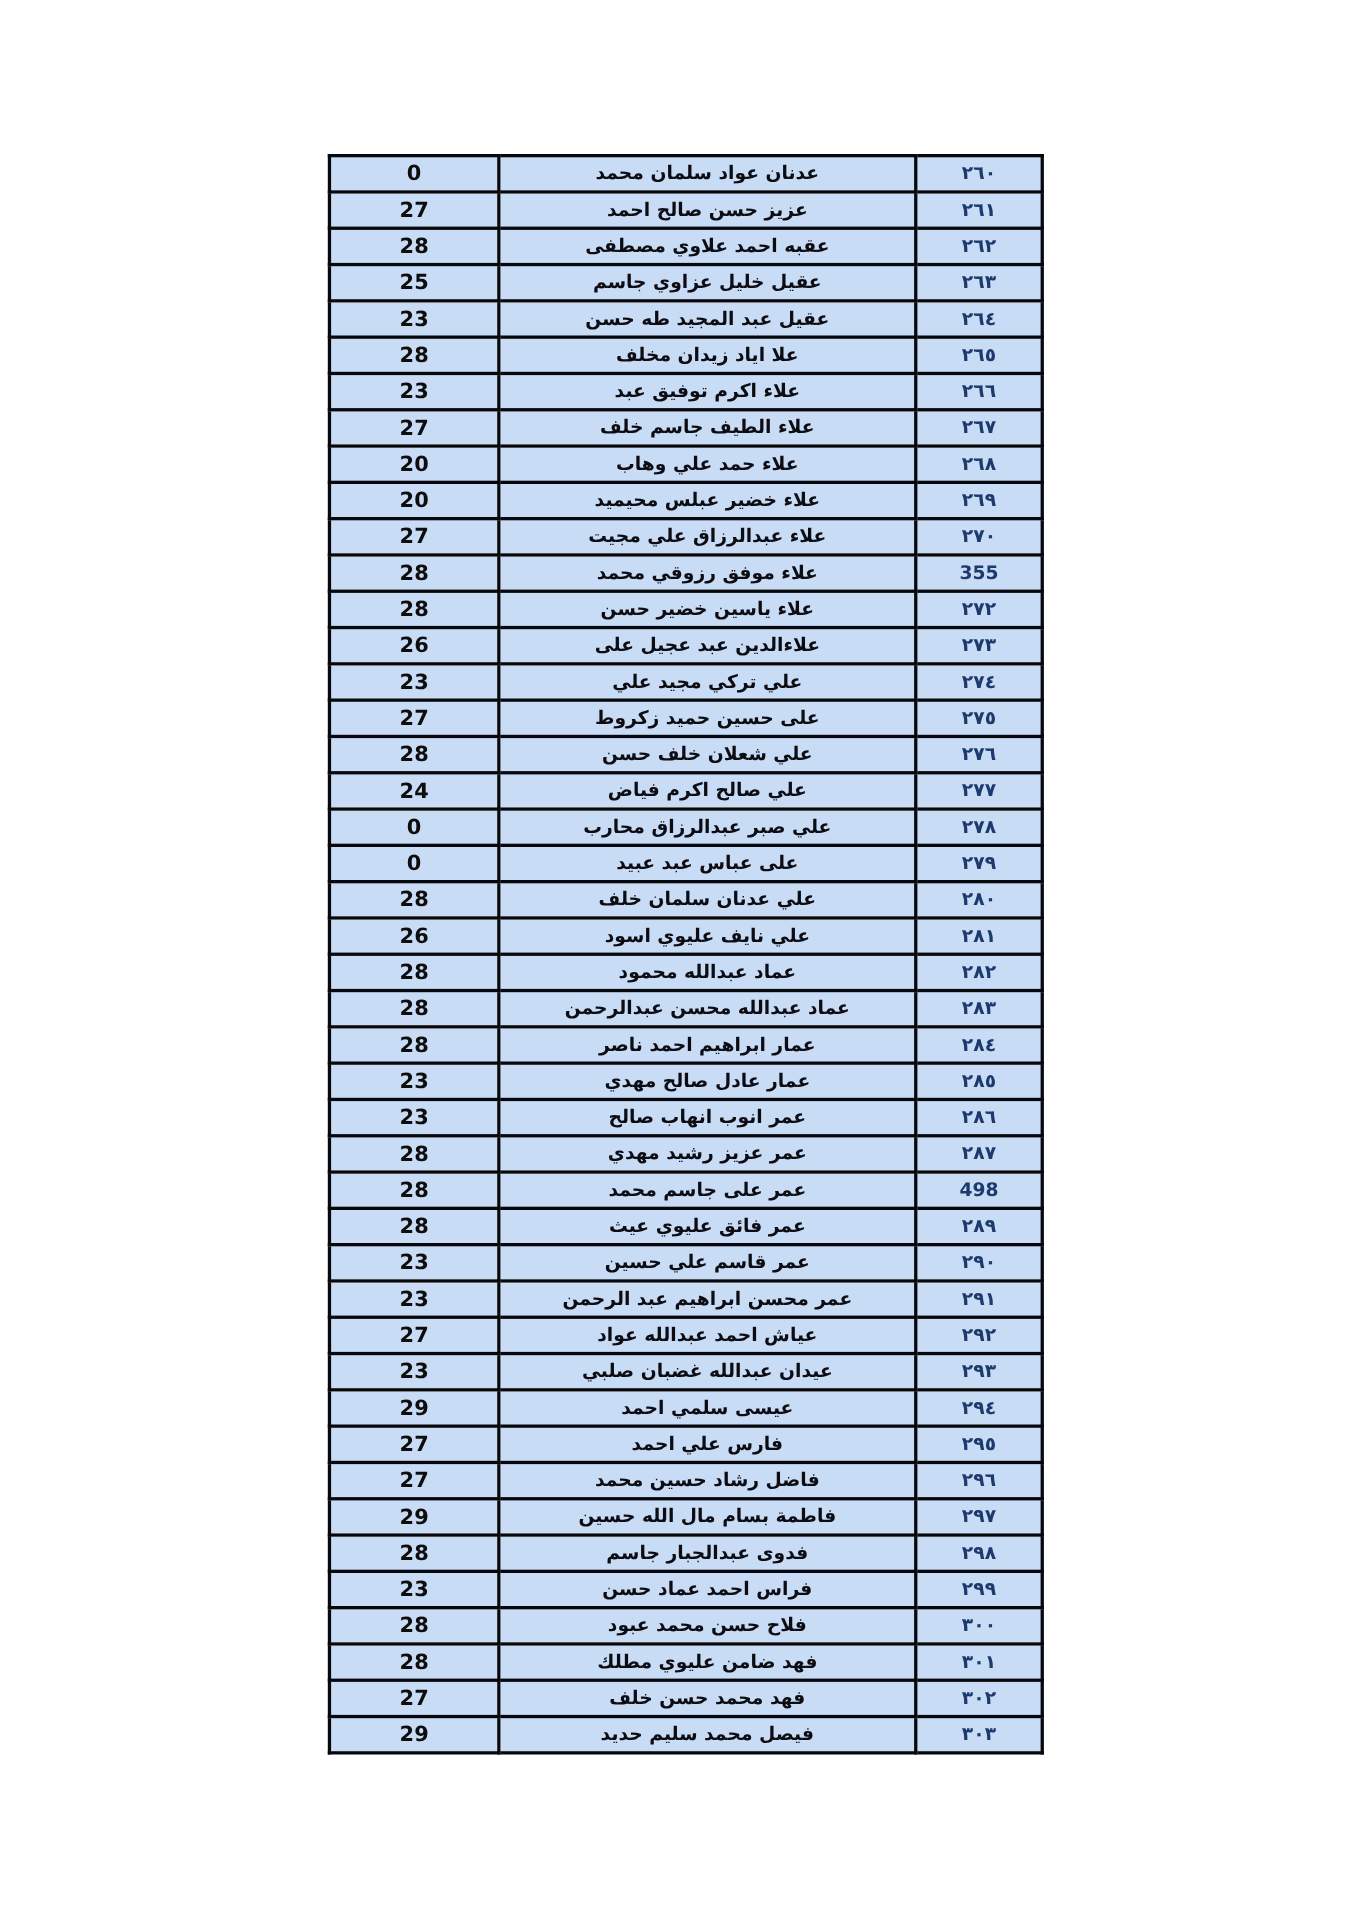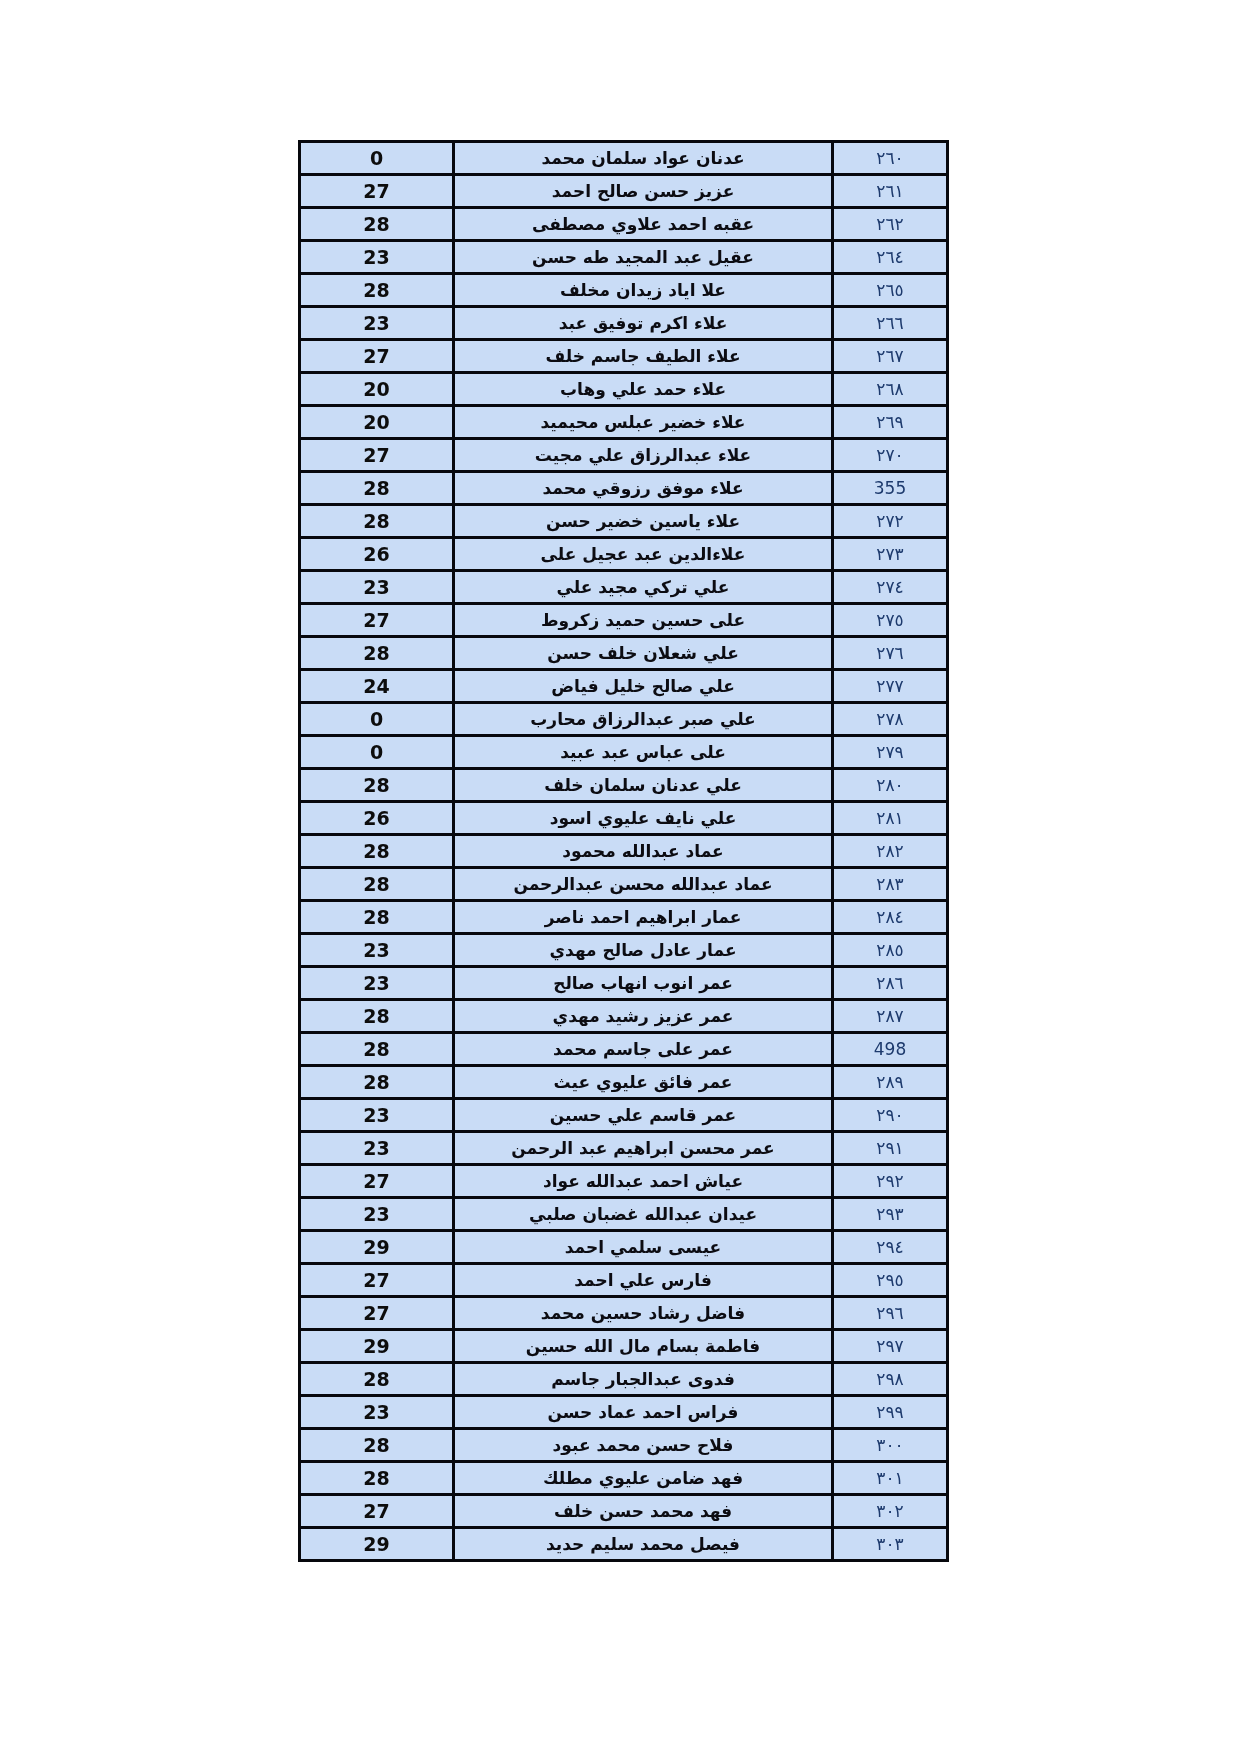--- a/index.html
+++ b/index.html
@@ -45,21 +45,21 @@
   td.name-cell {
     direction: rtl;
     font-weight: bold;
     font-size: 17px;
     color: #0c0c12;
     font-family: "DejaVu Sans", sans-serif;
     margin-top: 43px;
   }
   td.index-cell {
     direction: rtl;
-    font-weight: normal;
+    font-weight: bold;
     font-size: 17px;
     color: #1d3a6d;
     font-family: "DejaVu Sans", sans-serif;
   }
 </style>
 </head>
 <body>
 
 <div class="page">
   <table class="roster">
@@ -80,20 +80,25 @@
     <td class="name-cell">عزيز حسن صالح احمد</td>
     <td class="index-cell">٢٦١</td>
   </tr>
 
   <tr>
     <td class="score-cell">28</td>
     <td class="name-cell">عقبه احمد علاوي مصطفى</td>
     <td class="index-cell">٢٦٢</td>
   </tr>
 
+  <tr>
+    <td class="score-cell">25</td>
+    <td class="name-cell">عقيل خليل عزاوي جاسم</td>
+    <td class="index-cell">٢٦٣</td>
+  </tr>
 
   <tr>
     <td class="score-cell">23</td>
     <td class="name-cell">عقيل عبد المجيد طه حسن</td>
     <td class="index-cell">٢٦٤</td>
   </tr>
 
   <tr>
     <td class="score-cell">28</td>
     <td class="name-cell">علا اياد زيدان مخلف</td>
@@ -161,21 +166,21 @@
   </tr>
 
   <tr>
     <td class="score-cell">28</td>
     <td class="name-cell">علي شعلان خلف حسن</td>
     <td class="index-cell">٢٧٦</td>
   </tr>
 
   <tr>
     <td class="score-cell">24</td>
-    <td class="name-cell">علي صالح خليل فياض</td>
+    <td class="name-cell">علي صالح اكرم فياض</td>
     <td class="index-cell">٢٧٧</td>
   </tr>
 
   <tr>
     <td class="score-cell">0</td>
     <td class="name-cell">علي صبر عبدالرزاق محارب</td>
     <td class="index-cell">٢٧٨</td>
   </tr>
 
   <tr>

